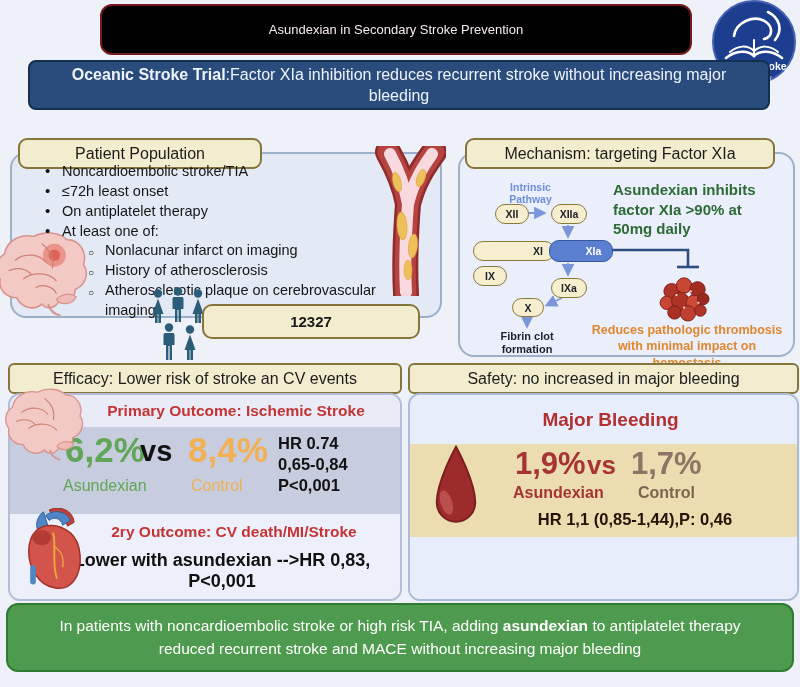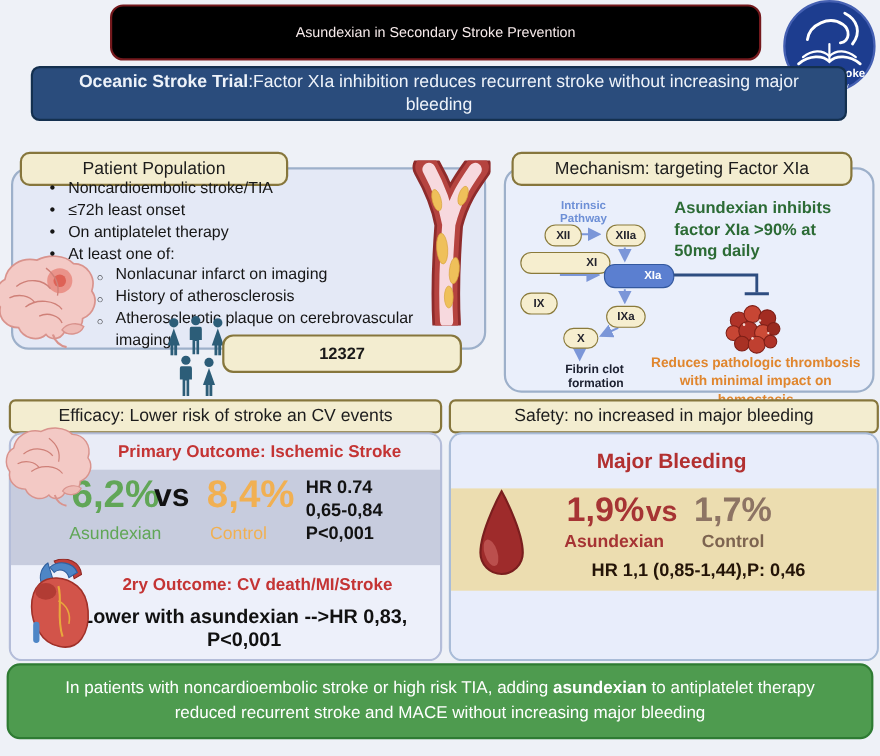--- a/index.html
+++ b/index.html
@@ -190,26 +190,26 @@
     </g>
     <g stroke="#2e4d80" stroke-width="2.6" fill="none">
       <path d="M131,98 H230 V114"></path>
       <line x1="219" y1="115" x2="241" y2="115"></line>
     </g>
   </svg>
 
   <div class="abs pathway-label" style="left:493px;top:181px;width:75px;">Intrinsic Pathway</div>
   <div class="node" style="left:473px;top:204px;width:32px;height:18px;margin-left:22px;">XII</div>
   <div class="node" style="left:551px;top:204px;width:34px;height:18px;">XIIa</div>
-  <div class="node" style="left:473px;top:229px;width:32px;height:18px;padding-left:48px;">XI</div>
+  <div class="node" style="left:473px;top:241px;width:32px;height:18px;padding-left:48px;">XI</div>
   <div class="node node-active" style="left:549px;top:240px;width:37px;height:20px;">XIa</div>
   <div class="node" style="left:473px;top:266px;width:32px;height:18px;">IX</div>
   <div class="node" style="left:551px;top:278px;width:34px;height:18px;">IXa</div>
   <div class="node" style="left:512px;top:298px;width:30px;height:17px;">X</div>
-  <div class="abs fibrin-label" style="left:487px;top:330px;width:80px;text-align:right;">Fibrin clot formation</div>
+  <div class="abs fibrin-label" style="left:487px;top:330px;width:80px;">Fibrin clot formation</div>
 
   <div class="abs inhibit-text" style="left:613px;top:180px;width:170px;">Asundexian inhibits factor XIa &gt;90% at 50mg daily</div>
 
   <svg class="abs" style="left:656px;top:274px;" width="60" height="48" viewBox="0 0 60 50">
     <g stroke="#7e1f17" stroke-width="1">
       <circle cx="15" cy="18" r="8" fill="#b03328"></circle>
         <circle cx="28" cy="12" r="8" fill="#c74634"></circle>
       <circle cx="42" cy="16" r="8" fill="#a32c22"></circle>
         <circle cx="10" cy="30" r="7" fill="#c74634"></circle>
       <circle cx="24" cy="28" r="9" fill="#b03328"></circle>

